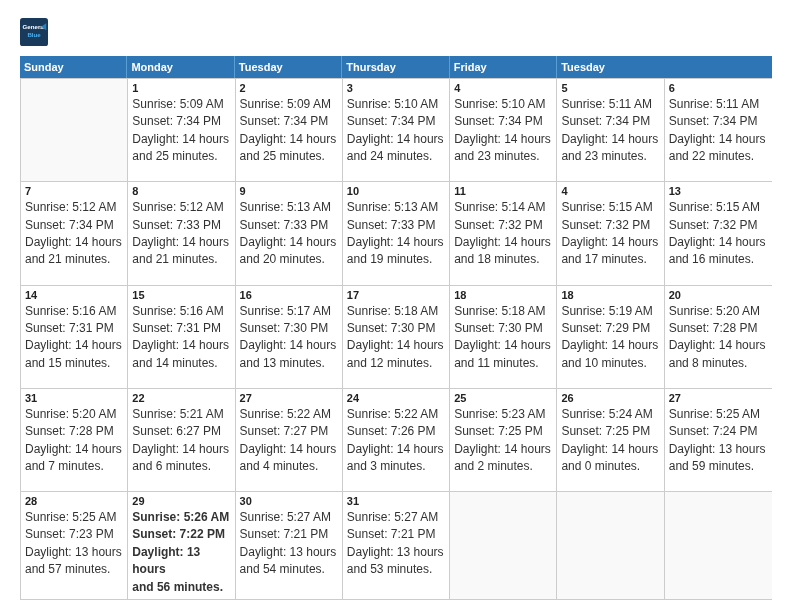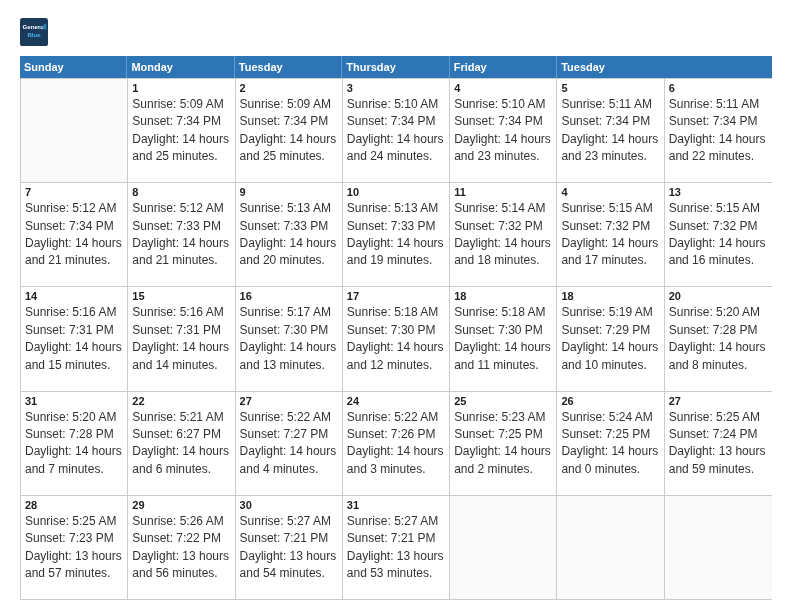--- a/index.html
+++ b/index.html
@@ -341,21 +341,21 @@
         <div class="cal-row">
           <div class="cal-cell">
             <div class="cell-date">28</div>
             <div class="cell-info" style="white-space: pre-line;">Sunrise: 5:25 AM
 Sunset: 7:23 PM
 Daylight: 13 hours
 and 57 minutes.</div>
           </div>
           <div class="cal-cell">
             <div class="cell-date">29</div>
-            <div class="cell-info" style="white-space: pre-line;">Sunrise: 5:26 AM
+            <div class="cell-info" style="white-space: pre-line; font-weight: bold;">Sunrise: 5:26 AM
 Sunset: 7:22 PM
 Daylight: 13 hours
 and 56 minutes.</div>
           </div>
           <div class="cal-cell">
             <div class="cell-date">30</div>
             <div class="cell-info" style="white-space: pre-line;">Sunrise: 5:27 AM
 Sunset: 7:21 PM
 Daylight: 13 hours
 and 54 minutes.</div>

